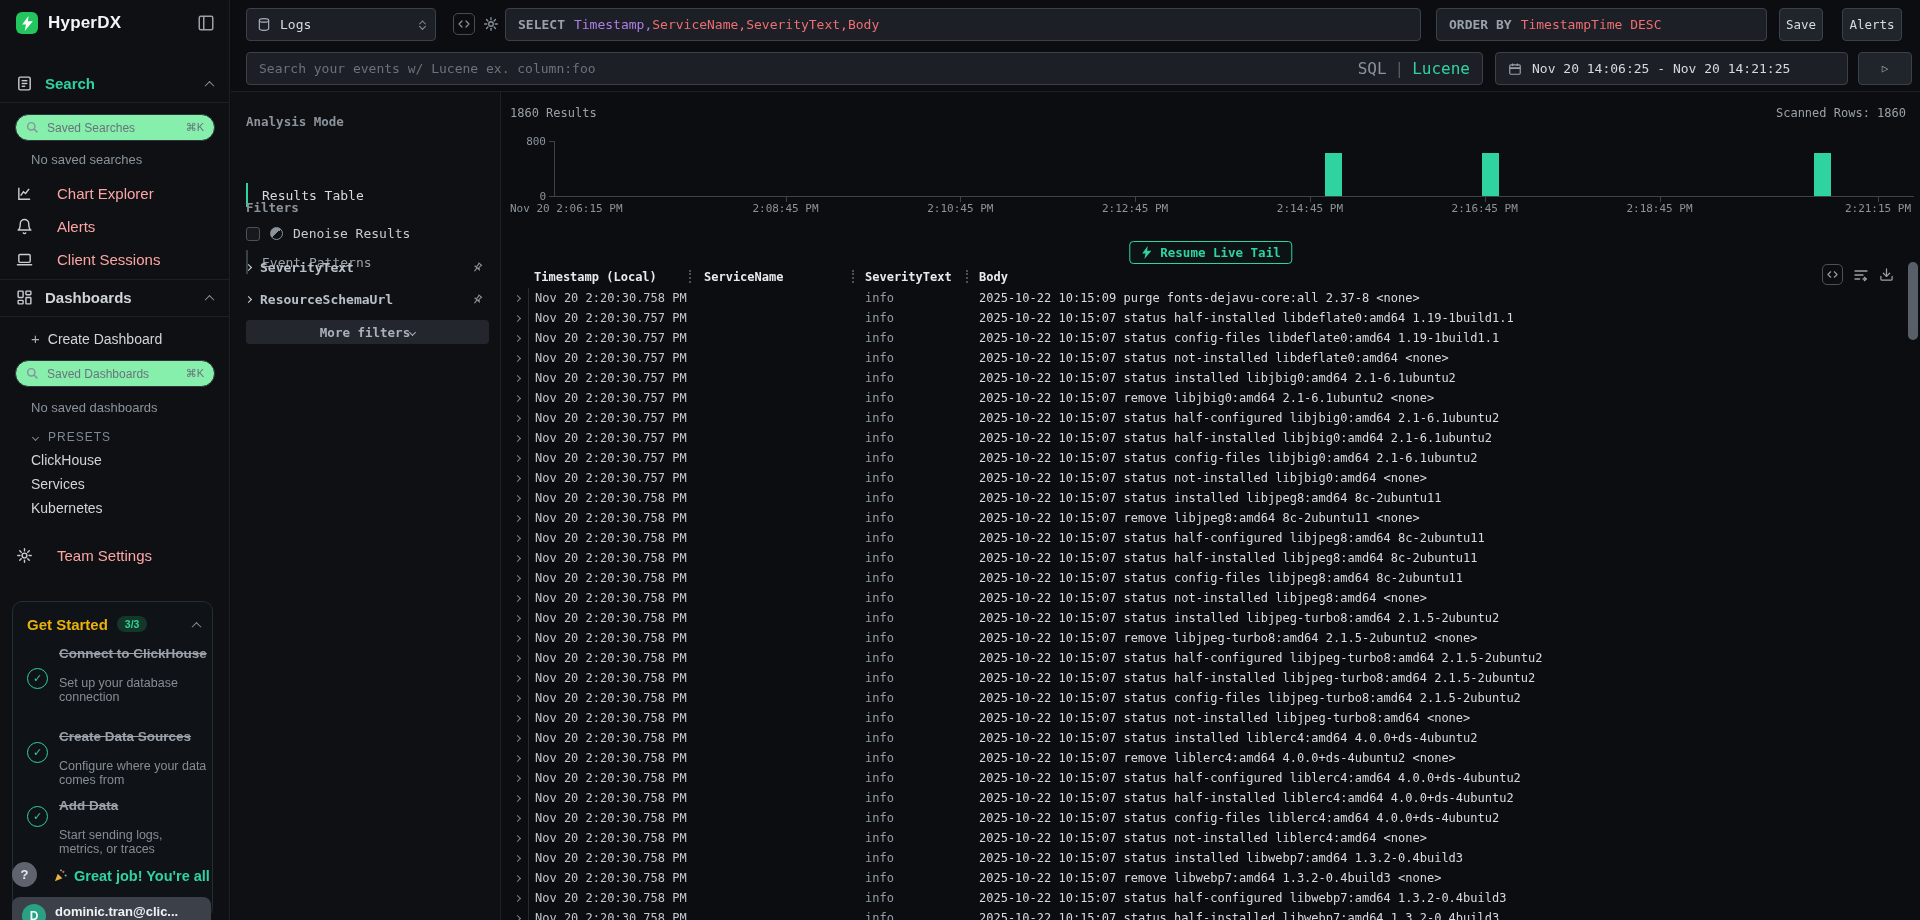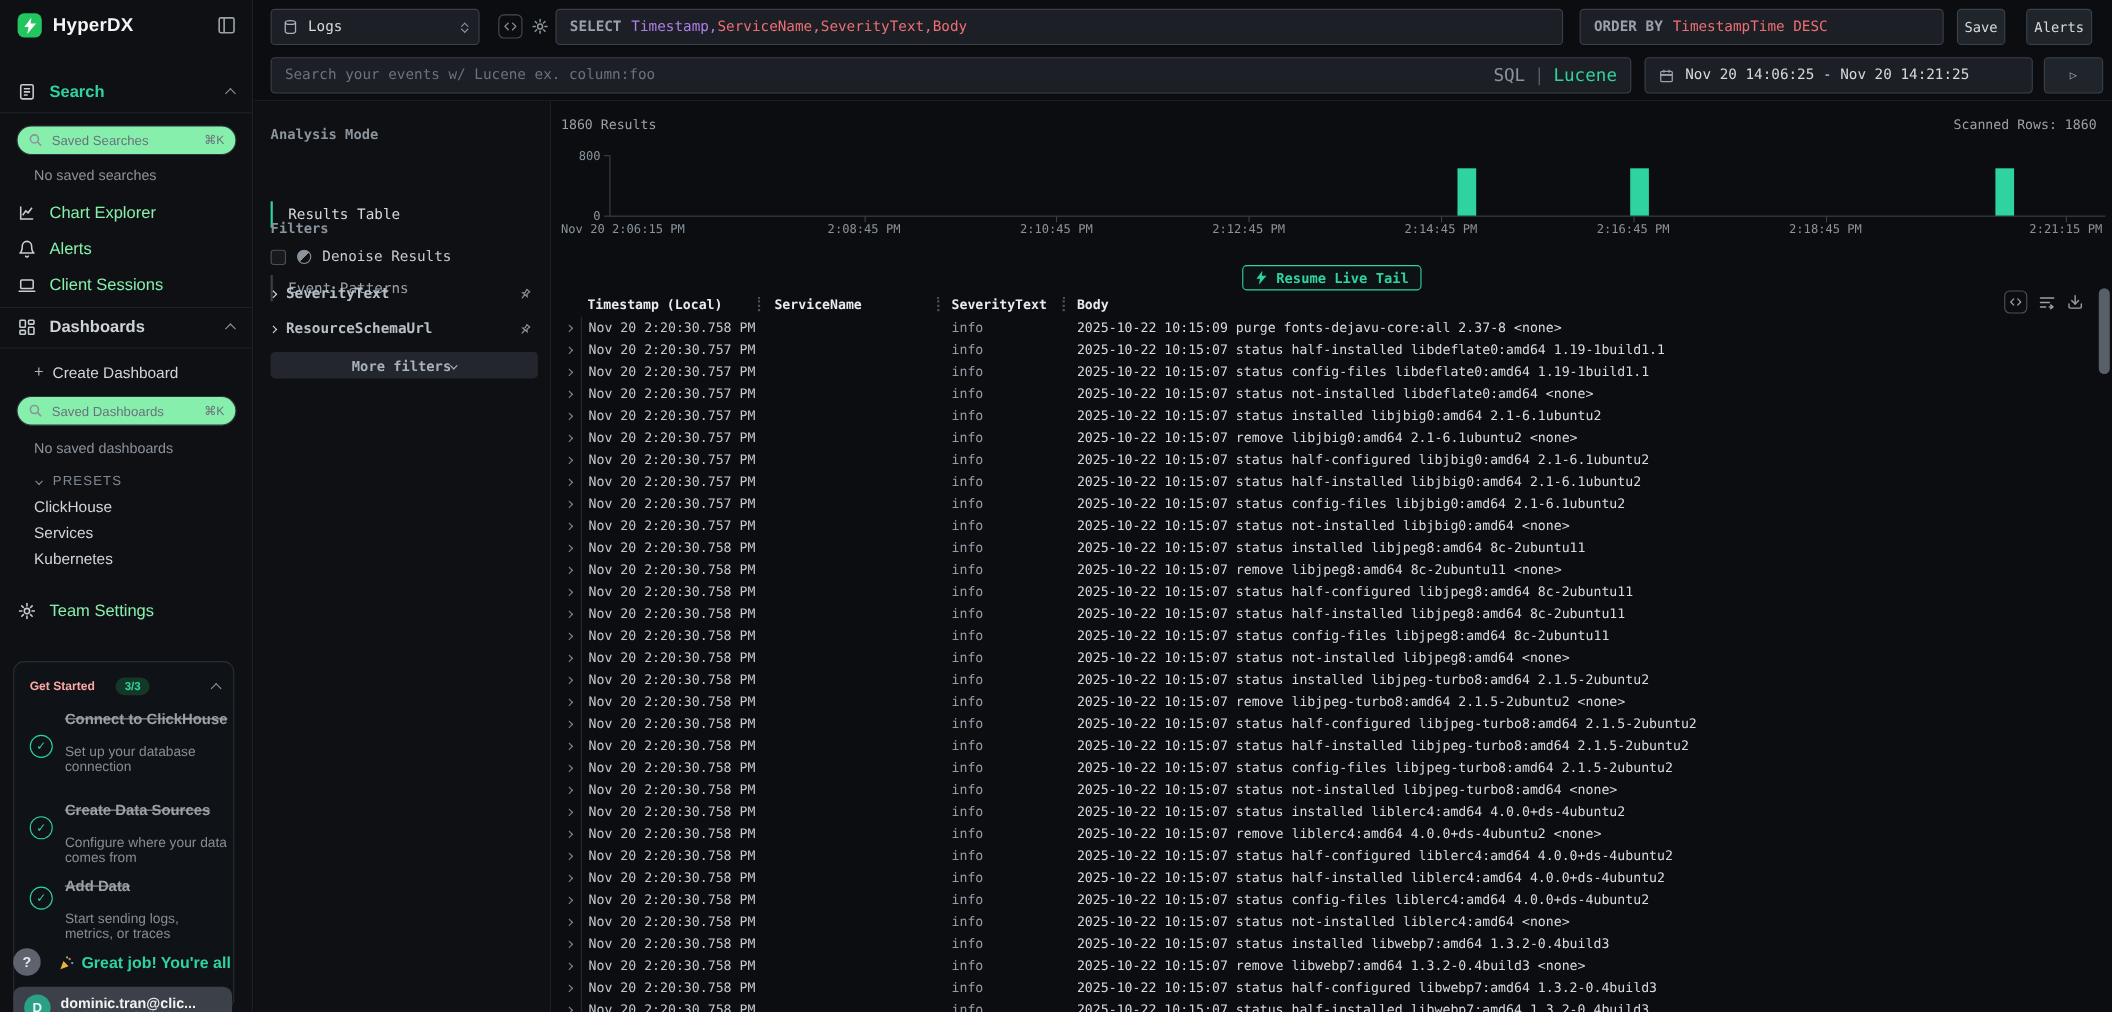--- a/index.html
+++ b/index.html
@@ -21,32 +21,32 @@
   .side-section .lbl.accent { color:#2fd3a2; }
   .side-section .chev-slot { margin-left:auto; color:#8b939c; }
   .hr { position:absolute; left:0; width:230px; border-top:1px solid #1c2127; }
   .pill {
     position:absolute; left:15px; width:200px; height:27px; border-radius:14px;
     background:#86efac; border:1px solid #2d333b; display:flex; align-items:center; padding:0 10px; gap:8px;
     color:#6a727c; font-size:12px;
   }
   .pill .kbd { margin-left:auto; font-size:11px; color:#6a727c; }
   .side-muted { position:absolute; left:31px; font-size:13px; color:#8b939c; }
-  .side-item { position:absolute; left:0; width:100%; height:26px; display:flex; align-items:center; padding:0 16px; gap:12px; color:#86efac; font-size:15px; cursor:pointer; }
+  .side-item { position:absolute; left:0; width:100%; height:26px; display:flex; align-items:center; padding:0 16px; gap:24px; color:#fca5a5; font-size:15px; cursor:pointer; }
   .side-link { height:24px; display:flex; align-items:center; padding:0 31px; color:#d0d5db; font-size:14px; cursor:pointer; }
   .presets-row { position:absolute; left:33px; top:430px; display:flex; align-items:center; gap:10px; color:#7e8894; font-size:12px; letter-spacing:1px; cursor:pointer; }
   .preset-list { position:absolute; left:0; top:448px; width:100%; display:flex; flex-direction:column; }
   .create-dash { position:absolute; left:31px; top:330px; font-size:14px; color:#d0d5db; display:flex; gap:8px; align-items:center; cursor:pointer; }
   .create-dash .plus { color:#aab1b9; font-size:15px; }
 
   
   .gs-card { position:absolute; left:12px; top:601px; width:201px; height:317px; border:1px solid #272d34; border-radius:10px; background:#0f1216; }
   .gs-head { position:absolute; left:14px; top:13px; right:12px; display:flex; align-items:center; gap:9px; }
-  .gs-title { font-size:11px; font-weight:bold; color:#fca5a5; }
-  .gs-badge { font-size:10.5px; font-weight:bold; color:#2fd3a2; background:#143828; border-radius:9px; padding:2px 8px;margin-left:10px; }
+  .gs-title { font-size:15px; font-weight:bold; color:#eab308; }
+  .gs-badge { font-size:10.5px; font-weight:bold; color:#2fd3a2; background:#143828; border-radius:9px; padding:2px 8px; }
   .gs-head .chev-slot { margin-left:auto; color:#8b939c; }
   .gs-item { position:absolute; left:0; width:100%; }
   .gs-check { position:absolute; left:14px; width:21px; height:21px; border:1.5px solid #2fd3a2; border-radius:50%; color:#2fd3a2; font-size:11px; display:flex; align-items:center; justify-content:center; }
   .gs-text { position:absolute; left:46px; width:148px; }
   .gs-itit { font-size:13.5px; font-weight:bold; color:#9aa1a9; text-decoration:line-through; line-height:15px; }
   .gs-desc { font-size:12.5px; color:#858d96; line-height:13.5px; margin-top:16px; }
   .gs-congrats { position:absolute; left:40px; top:266px; width:160px; display:flex; gap:6px; align-items:flex-start; }
   .gs-congrats .txt { color:#2fd3a2; font-weight:bold; font-size:14.5px; line-height:17px; }
   .help-btn { position:absolute; left:12px; top:862px; width:25px; height:25px; border-radius:50%; background:rgba(108,114,126,.85); color:#e8eaee; font-weight:bold; font-size:13px; display:flex; align-items:center; justify-content:center; z-index:6; cursor:pointer; }
   .user-row { position:absolute; left:12px; top:897px; width:199px; height:50px; background:#3c4149; border-radius:8px 8px 0 0; z-index:5; display:flex; align-items:flex-start; padding:7px 10px 0 10px; gap:9px; cursor:pointer; }

